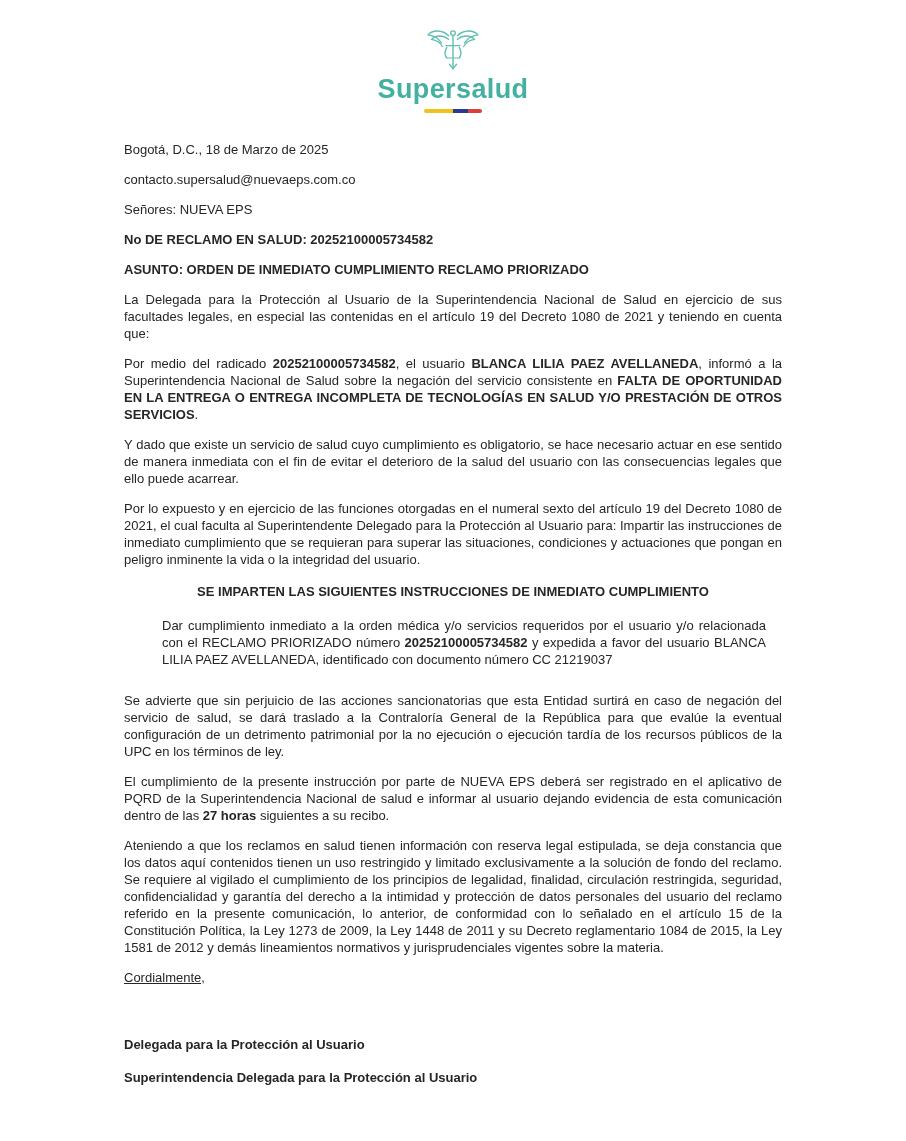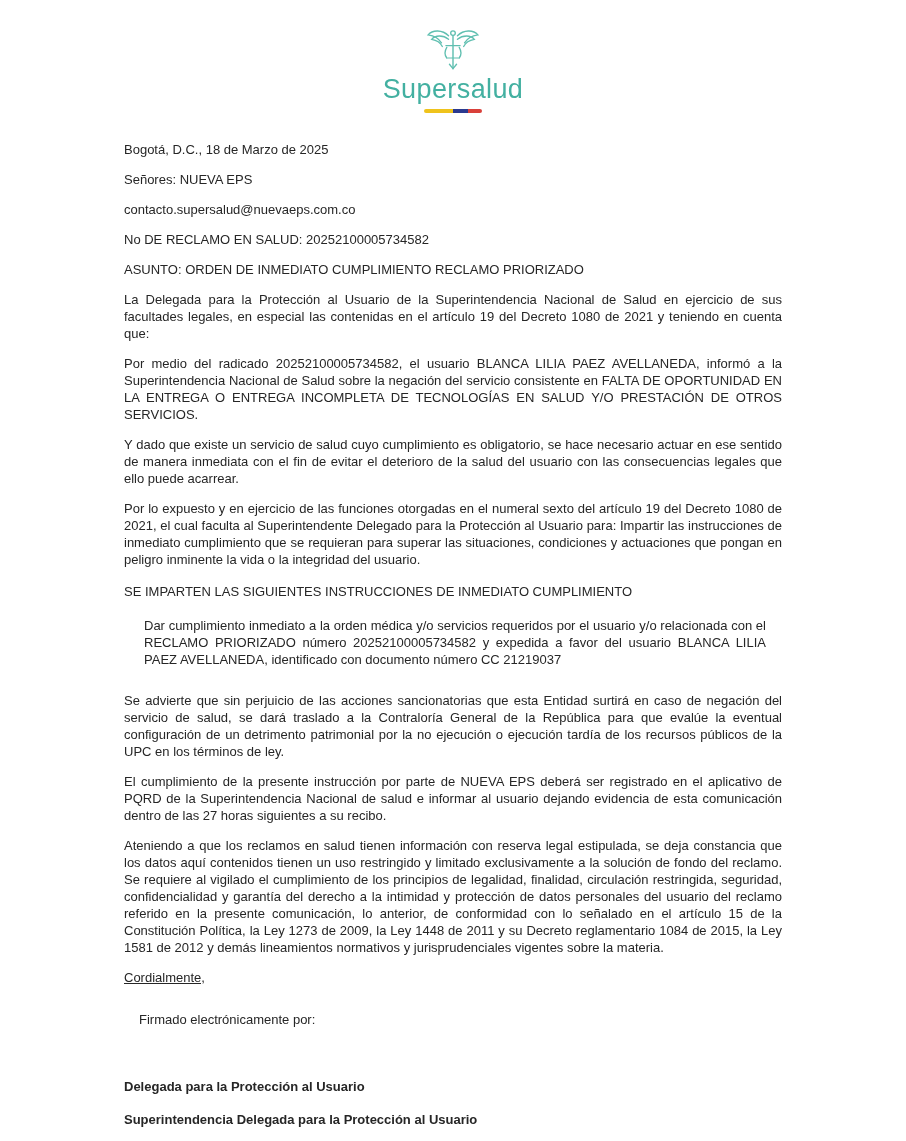--- a/index.html
+++ b/index.html
@@ -22,21 +22,21 @@
     padding-top: 26px;
     display: flex;
     flex-direction: column;
     align-items: center;
   }
   .logo-icon { width: 58px; height: 48px; }
   .logo-icon svg { width: 100%; height: 100%; }
   .brand {
     margin-top: 1px;
     font-size: 27px;
-    font-weight: normal;
+    font-weight: bold;
     letter-spacing: 0.4px;
     color: #43b0a1;
     line-height: 28px;
   }
   .flag-bar {
     margin-top: 6px;
     width: 58px;
     height: 4px;
     display: flex;
     border-radius: 2px;
@@ -46,33 +46,34 @@
   .flag-bar .fb { width: 25%; height: 100%; }
   .flag-bar .fr { width: 25%; height: 100%; }
   
   .content {
     margin: 28px 124px 0 124px;
     width: 658px;
     font-size: 13px;
     line-height: 17px;
   }
   .meta-line { margin-bottom: 13px; }
-  .bold { font-weight: normal; }
+  .bold { font-weight: bold; }
   .italic { }
   p.para {
     text-align: justify;
     margin-bottom: 13px;
   }
   .heading {
-    font-weight: normal;
+    font-weight: bold;
     margin-top: 15px;
     margin-bottom: 17px;
+    text-align: center;
   }
   .instruction-block {
-    margin-left: 20px;
+    margin-left: 38px;
     margin-right: 16px;
     text-align: justify;
     margin-bottom: 24px;
   }
   .closing-line { margin-top: 0; margin-bottom: 25px; text-decoration: underline; }
   .signed-block { margin-left: 15px; }
   .footer-role-1 { font-weight: bold; margin-top: 50px; }
   .footer-role-2 { font-weight: bold; margin-top: 16px; }
 </style>
 </head>
@@ -104,22 +105,22 @@
     <div class="flag-bar">
       <span class="fy" style="background:#efc31c"></span>
       <span class="fb" style="background:#2b3a8f"></span>
       <span class="fr" style="background:#d9403a"></span>
     </div>
   </div>
 
   <div class="content">
 
     <div class="meta-line">Bogotá, D.C., 18 de Marzo de 2025</div>
+    <div class="meta-line">contacto.supersalud@nuevaeps.com.co</div>
     <div class="meta-line">Señores: NUEVA EPS</div>
-    <div class="meta-line">contacto.supersalud@nuevaeps.com.co</div>
     <div class="meta-line bold">No DE RECLAMO EN SALUD: 20252100005734582</div>
     <div class="meta-line bold">ASUNTO: ORDEN DE INMEDIATO CUMPLIMIENTO RECLAMO PRIORIZADO</div>
 
     <p class="para"><span>La Delegada para la Protección al Usuario de la Superintendencia Nacional de Salud en ejercicio de sus facultades legales, en especial las contenidas en el artículo 19 del Decreto 1080 de 2021 y teniendo en cuenta que:</span></p>
 
     <p class="para"><span>Por medio del radicado </span><span class="bold">20252100005734582</span><span>, el usuario </span><span class="bold">BLANCA LILIA PAEZ AVELLANEDA</span><span>, informó a la Superintendencia Nacional de Salud sobre la negación del servicio consistente en </span><span class="bold">FALTA DE OPORTUNIDAD EN LA ENTREGA O ENTREGA INCOMPLETA DE TECNOLOGÍAS EN SALUD Y/O PRESTACIÓN DE OTROS SERVICIOS</span><span>.</span></p>
 
     <p class="para"><span>Y dado que existe un servicio de salud cuyo cumplimiento es obligatorio, se hace necesario actuar en ese sentido de manera inmediata con el fin de evitar el deterioro de la salud del usuario con las consecuencias legales que ello puede acarrear.</span></p>
 
     <p class="para"><span>Por lo expuesto y en ejercicio de las funciones otorgadas en el numeral sexto del artículo 19 del Decreto 1080 de 2021, el cual faculta al Superintendente Delegado para la Protección al Usuario para: </span><span class="italic">Impartir las instrucciones de inmediato cumplimiento que se requieran para superar las situaciones, condiciones y actuaciones que pongan en peligro inminente la vida o la integridad del usuario.</span></p>
@@ -130,20 +131,19 @@
 
     <p class="para"><span>Se advierte que sin perjuicio de las acciones sancionatorias que esta Entidad surtirá en caso de negación del servicio de salud, se dará traslado a la Contraloría General de la República para que evalúe la eventual configuración de un detrimento patrimonial por la no ejecución o ejecución tardía de los recursos públicos de la UPC en los términos de ley.</span></p>
 
     <p class="para"><span>El cumplimiento de la presente instrucción por parte de NUEVA EPS deberá ser registrado en el aplicativo de PQRD de la Superintendencia Nacional de salud e informar al usuario dejando evidencia de esta comunicación dentro de las </span><span class="bold">27 horas</span><span> siguientes a su recibo.</span></p>
 
     <p class="para"><span>Ateniendo a que los reclamos en salud tienen información con reserva legal estipulada, se deja constancia que los datos aquí contenidos tienen un uso restringido y limitado exclusivamente a la solución de fondo del reclamo. Se requiere al vigilado el cumplimiento de los principios de legalidad, finalidad, circulación restringida, seguridad, confidencialidad y garantía del derecho a la intimidad y protección de datos personales del usuario del reclamo referido en la presente comunicación, lo anterior, de conformidad con lo señalado en el artículo 15 de la Constitución Política, la Ley 1273 de 2009, la Ley 1448 de 2011 y su Decreto reglamentario 1084 de 2015, la Ley 1581 de 2012 y demás lineamientos normativos y jurisprudenciales vigentes sobre la materia.</span></p>
 
     <div class="closing-line">Cordialmente,</div>
 
     <div class="signed-block">
-      <div>Firmado electrónicamente por:</div>
     </div>
 
     <div class="footer-role-1">Delegada para la Protección al Usuario</div>
     <div class="footer-role-2">Superintendencia Delegada para la Protección al Usuario</div>
 
   </div>
 </div>
 
 </body></html>

